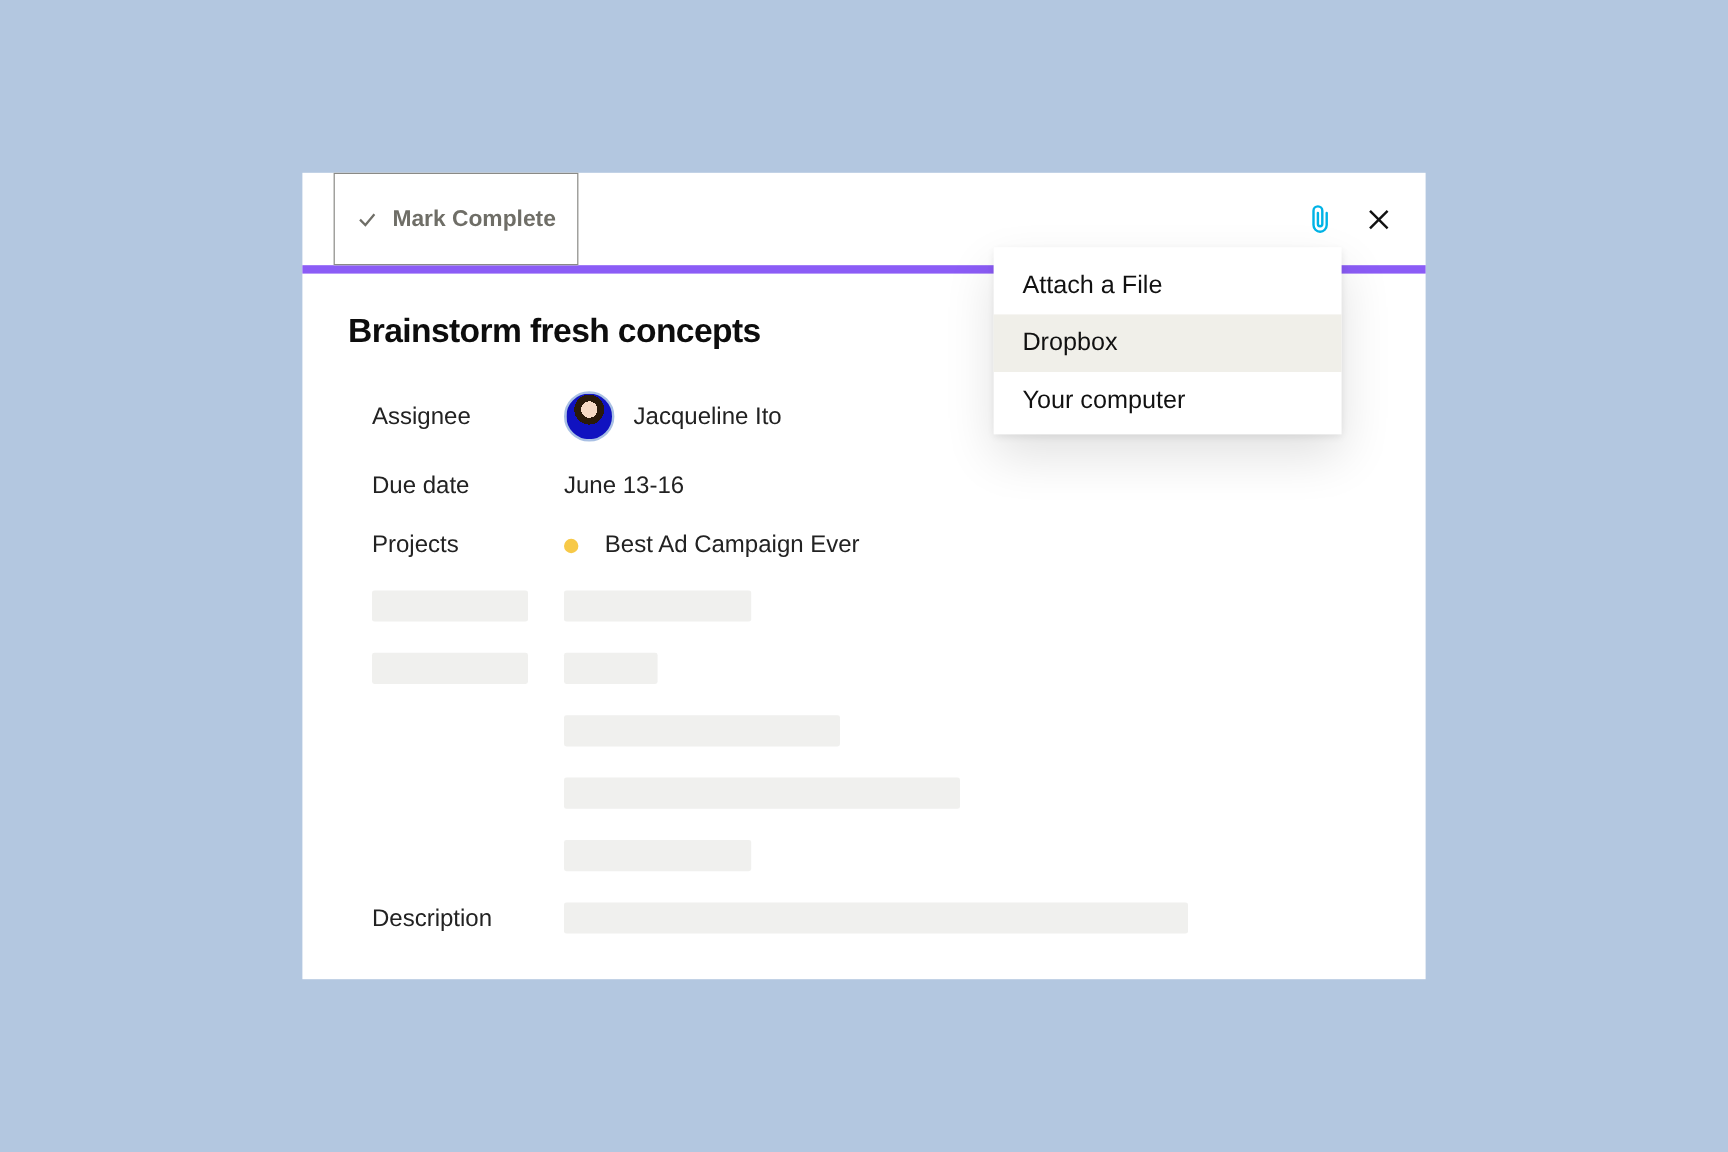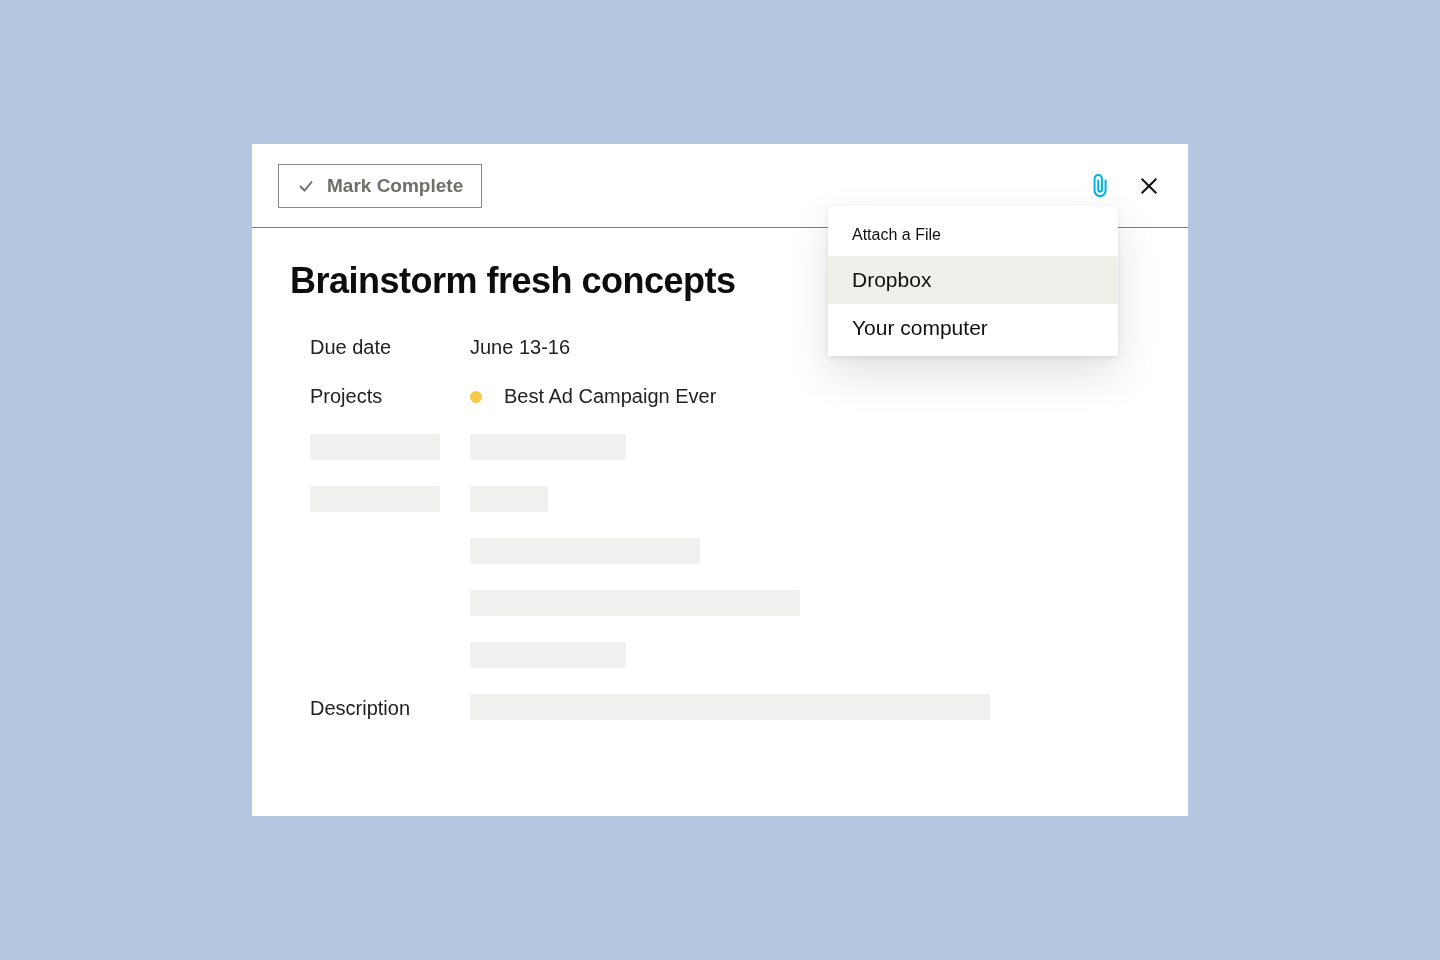--- a/index.html
+++ b/index.html
@@ -14,23 +14,22 @@
     }
     .card {
       width: 936px;
       height: 672px;
       background: #fff;
       position: relative;
       overflow: visible;
     }
     .toolbar {
       height: 84px;
-      border-bottom: 1px solid #8b5cf6;
-      display: flex;
-      align-items: center;
+      border-bottom: 7px solid #8b5cf6;
+      display: flex;
       padding: 0 26px;
       position: relative;
     }
     .mark-complete-btn {
       border: 1px solid #8a8a86;
       background: #fff;
       padding: 10px 18px;
       display: inline-flex;
       align-items: center;
       gap: 12px;
@@ -48,21 +47,21 @@
       display: flex;
       align-items: center;
       gap: 26px;
     }
     .attach-icon { width: 22px; height: 26px; stroke: #00b3e6; stroke-width: 2.2; fill: none; cursor: pointer; }
     .close-icon { width: 22px; height: 22px; stroke: #111; stroke-width: 2.2; fill: none; cursor: pointer; }
     .body {
       padding: 32px 38px;
     }
     .title {
-      font-size: 36px;
+      font-size: 28px;
       font-weight: 700;
       color: #0d0d0d;
       letter-spacing: -0.5px;
       margin-bottom: 34px;
     }
     .field-row {
       display: flex;
       align-items: center;
       margin-bottom: 26px;
       padding-left: 20px;
@@ -116,21 +115,21 @@
       position: absolute;
       top: 62px;
       right: 70px;
       width: 290px;
       background: #fff;
       box-shadow: 0 18px 40px rgba(0,0,0,0.12), 0 2px 6px rgba(0,0,0,0.08);
       padding: 10px 0 4px 0;
       z-index: 10;
     }
     .popover-title {
-      font-size: 16px;
+      font-size: 21px;
       color: #111;
       padding: 10px 24px 12px 24px;
     }
     .popover-item {
       font-size: 21px;
       color: #111;
       padding: 12px 24px;
       cursor: pointer;
     }
     .popover-item.hover {
@@ -162,20 +161,27 @@
     <div class="popover">
       <div class="popover-title">Attach a File</div>
       <div class="popover-item hover">Dropbox</div>
       <div class="popover-item">Your computer</div>
     </div>
   </div>
 
   <div class="body">
     <h1 class="title">Brainstorm fresh concepts</h1>
 
+    <div class="field-row">
+      <div class="field-label">Assignee</div>
+      <div class="field-value">
+        <div class="avatar"></div>
+        <span>Jacqueline Ito</span>
+      </div>
+    </div>
 
     <div class="field-row">
       <div class="field-label">Due date</div>
       <div class="field-value">
         <span>June 13-16</span>
       </div>
     </div>
 
     <div class="field-row">
       <div class="field-label">Projects</div>

